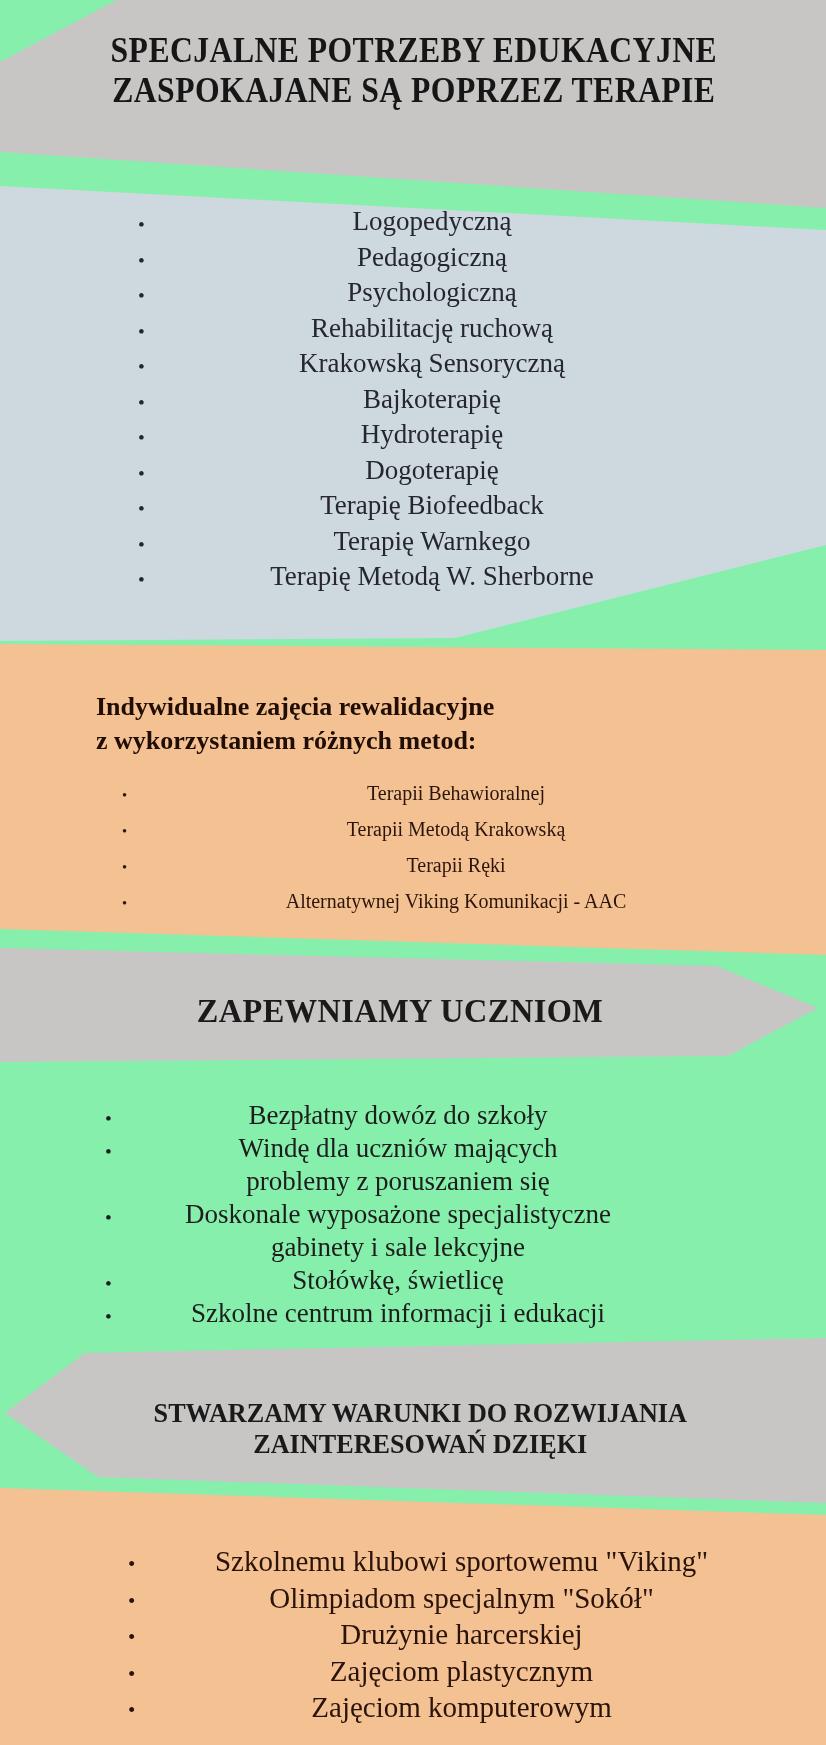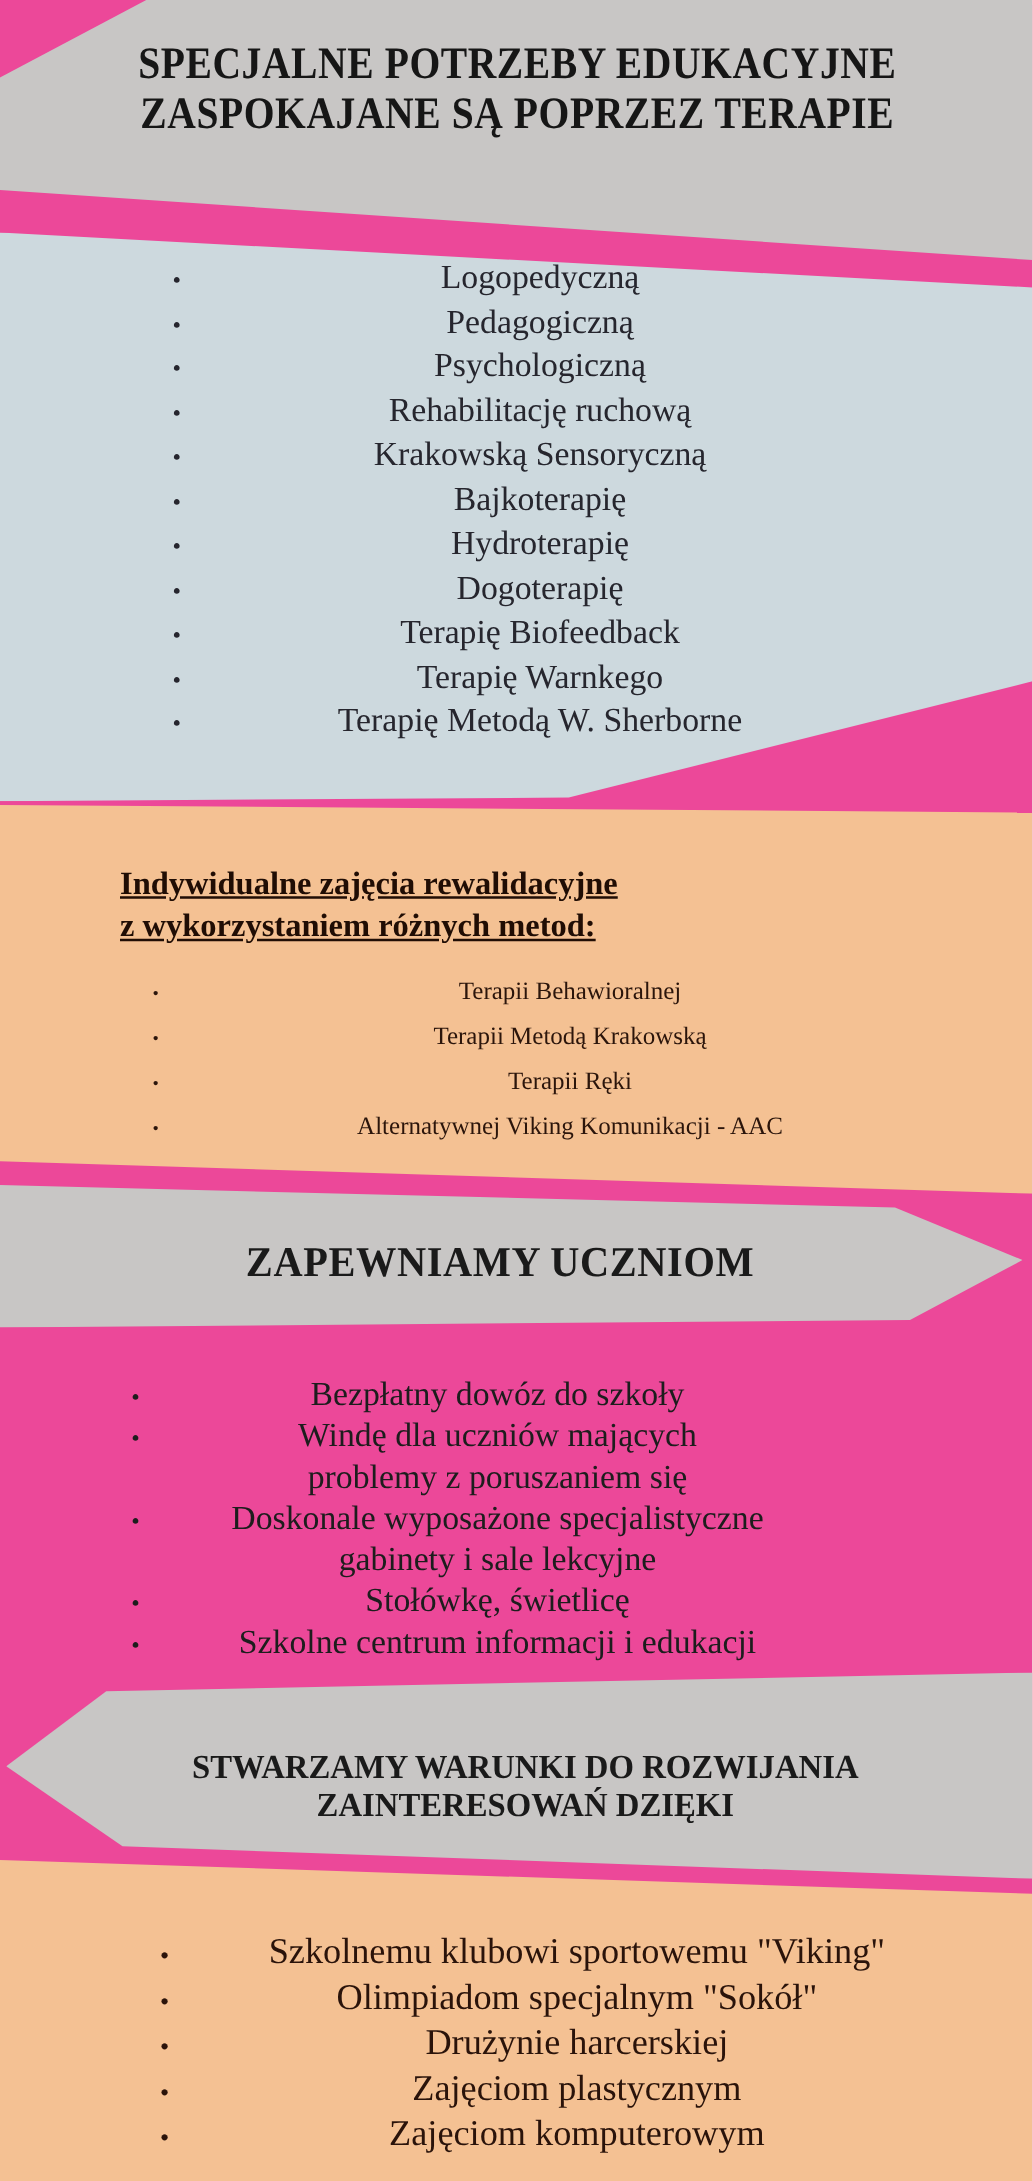--- a/index.html
+++ b/index.html
@@ -1,18 +1,18 @@
 <!DOCTYPE html>
 <html style="--banner_gray: #c8c6c5; --banner_shadow: #aaa7a6; --section_blue: #cdd9de; --section_orange: #f4c193;"><head>
 <meta charset="utf-8">
 <style>
   html,body { margin:0; padding:0; background:#ffffff; }
   .page {
     position:relative; width:826px; height:1745px; margin:0 auto;
-    background:#ec4899; overflow:hidden;
+    background:#86efac; overflow:hidden;
     font-family:"Liberation Serif","DejaVu Serif",serif;
   }
   .shape { position:absolute; inset:0; }
 
   
   .blue-band    { background:var(--section_blue,#cdd9de);
                   clip-path:polygon(0 186px,826px 230px,826px 545px,455px 638px,0 641px); }
   .orange-band-1{ background:var(--section_orange,#f4c193);
                   clip-path:polygon(0 644px,826px 650px,826px 955px,0 929px); }
   .orange-band-2{ background:var(--section_orange,#f4c193);
@@ -48,21 +48,21 @@
     transform:scaleX(0.97); transform-origin:413px 0;
   }
 
   .list { list-style:none; margin:0; padding:0; position:absolute;text-align:center; }
   .list li { position:relative; white-space:pre-line; }
   .list li::before { content:"\2022"; position:absolute; left:0; top:0.16em; font-size:0.72em; }
 
   .therapies-list { left:138px; top:204px; font-size:27px; line-height:35.5px; color:#26262e; width:560px; }
   .therapies-list li { padding-left:28px; }
 
-  .reval-heading { left:96px; top:690px; font-size:26px; font-weight:bold; line-height:34px; color:#200d04;text-decoration:underline; }
+  .reval-heading { left:96px; top:690px; font-size:26px; font-weight:bold; line-height:34px; color:#200d04; }
   .reval-heading .hl2 { }
 
   .reval-list { left:122px; top:775px; font-size:20px; line-height:36px; color:#2b150b; width:640px; }
   .reval-list li { padding-left:28px; }
 
   .provisions-list { left:105px; top:1099px; font-size:27px; line-height:33px; color:#1d1d1d; width:560px; }
   .provisions-list li { padding-left:26px; }
 
   .interests-list { left:128px; top:1543px; font-size:29px; line-height:36.5px; color:#2a130a; width:640px; }
   .interests-list li { padding-left:27px; }

